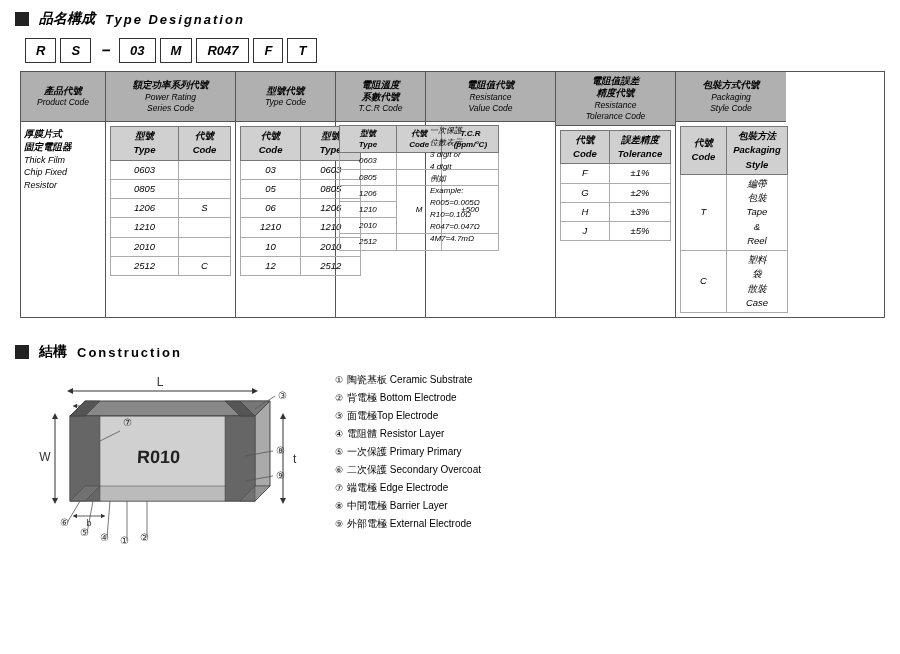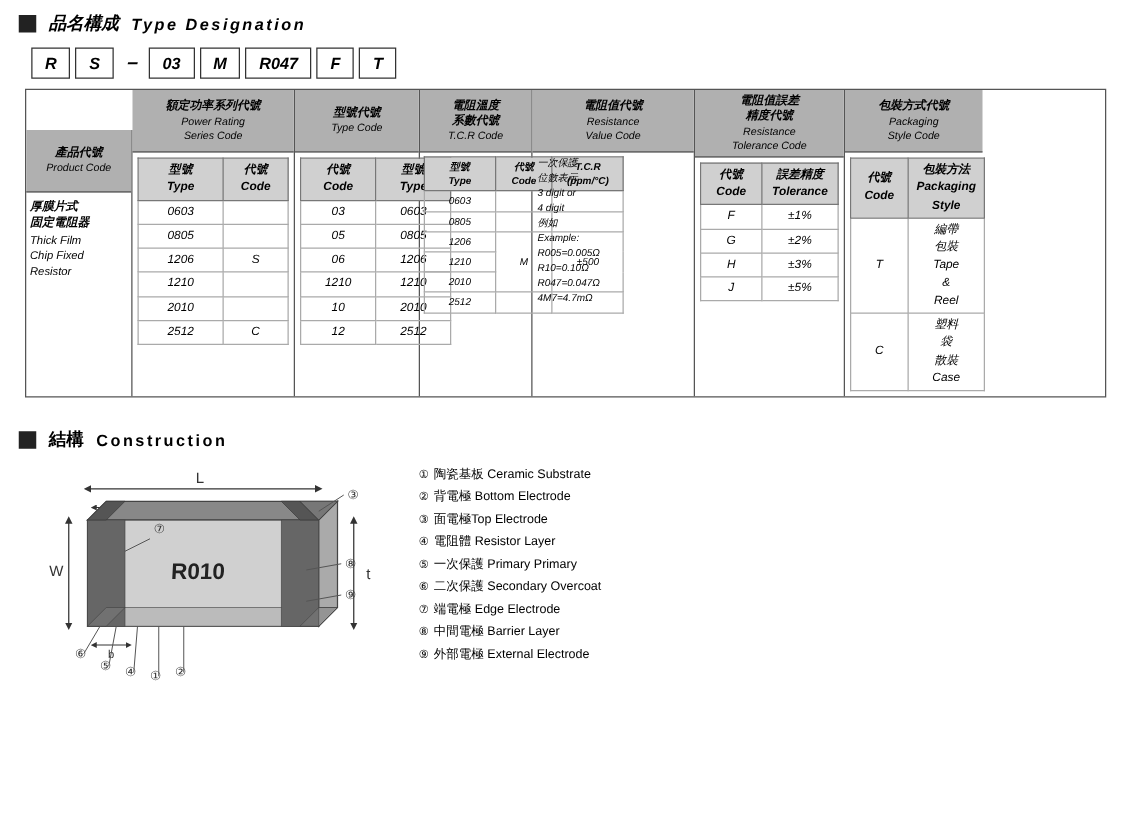--- a/index.html
+++ b/index.html
@@ -97,21 +97,21 @@
     .col-header .en { font-size: 8.5px; }
 
     .col-body {
       padding: 4px;
       text-align: center;
       font-size: 9.5px;
       line-height: 1.5;
     }
 
     
-    .col-product { width: 85px; margin-top: 32px; }
+    .col-product { width: 85px; }
     .col-power { width: 130px; }
     .col-type { width: 100px; }
     .col-tcr { width: 90px; }
     .col-resistance { width: 130px; }
     .col-tolerance { width: 120px; }
     .col-packaging { width: 110px; }
 
     .sub-table {
       width: 100%;
       border-collapse: collapse;

